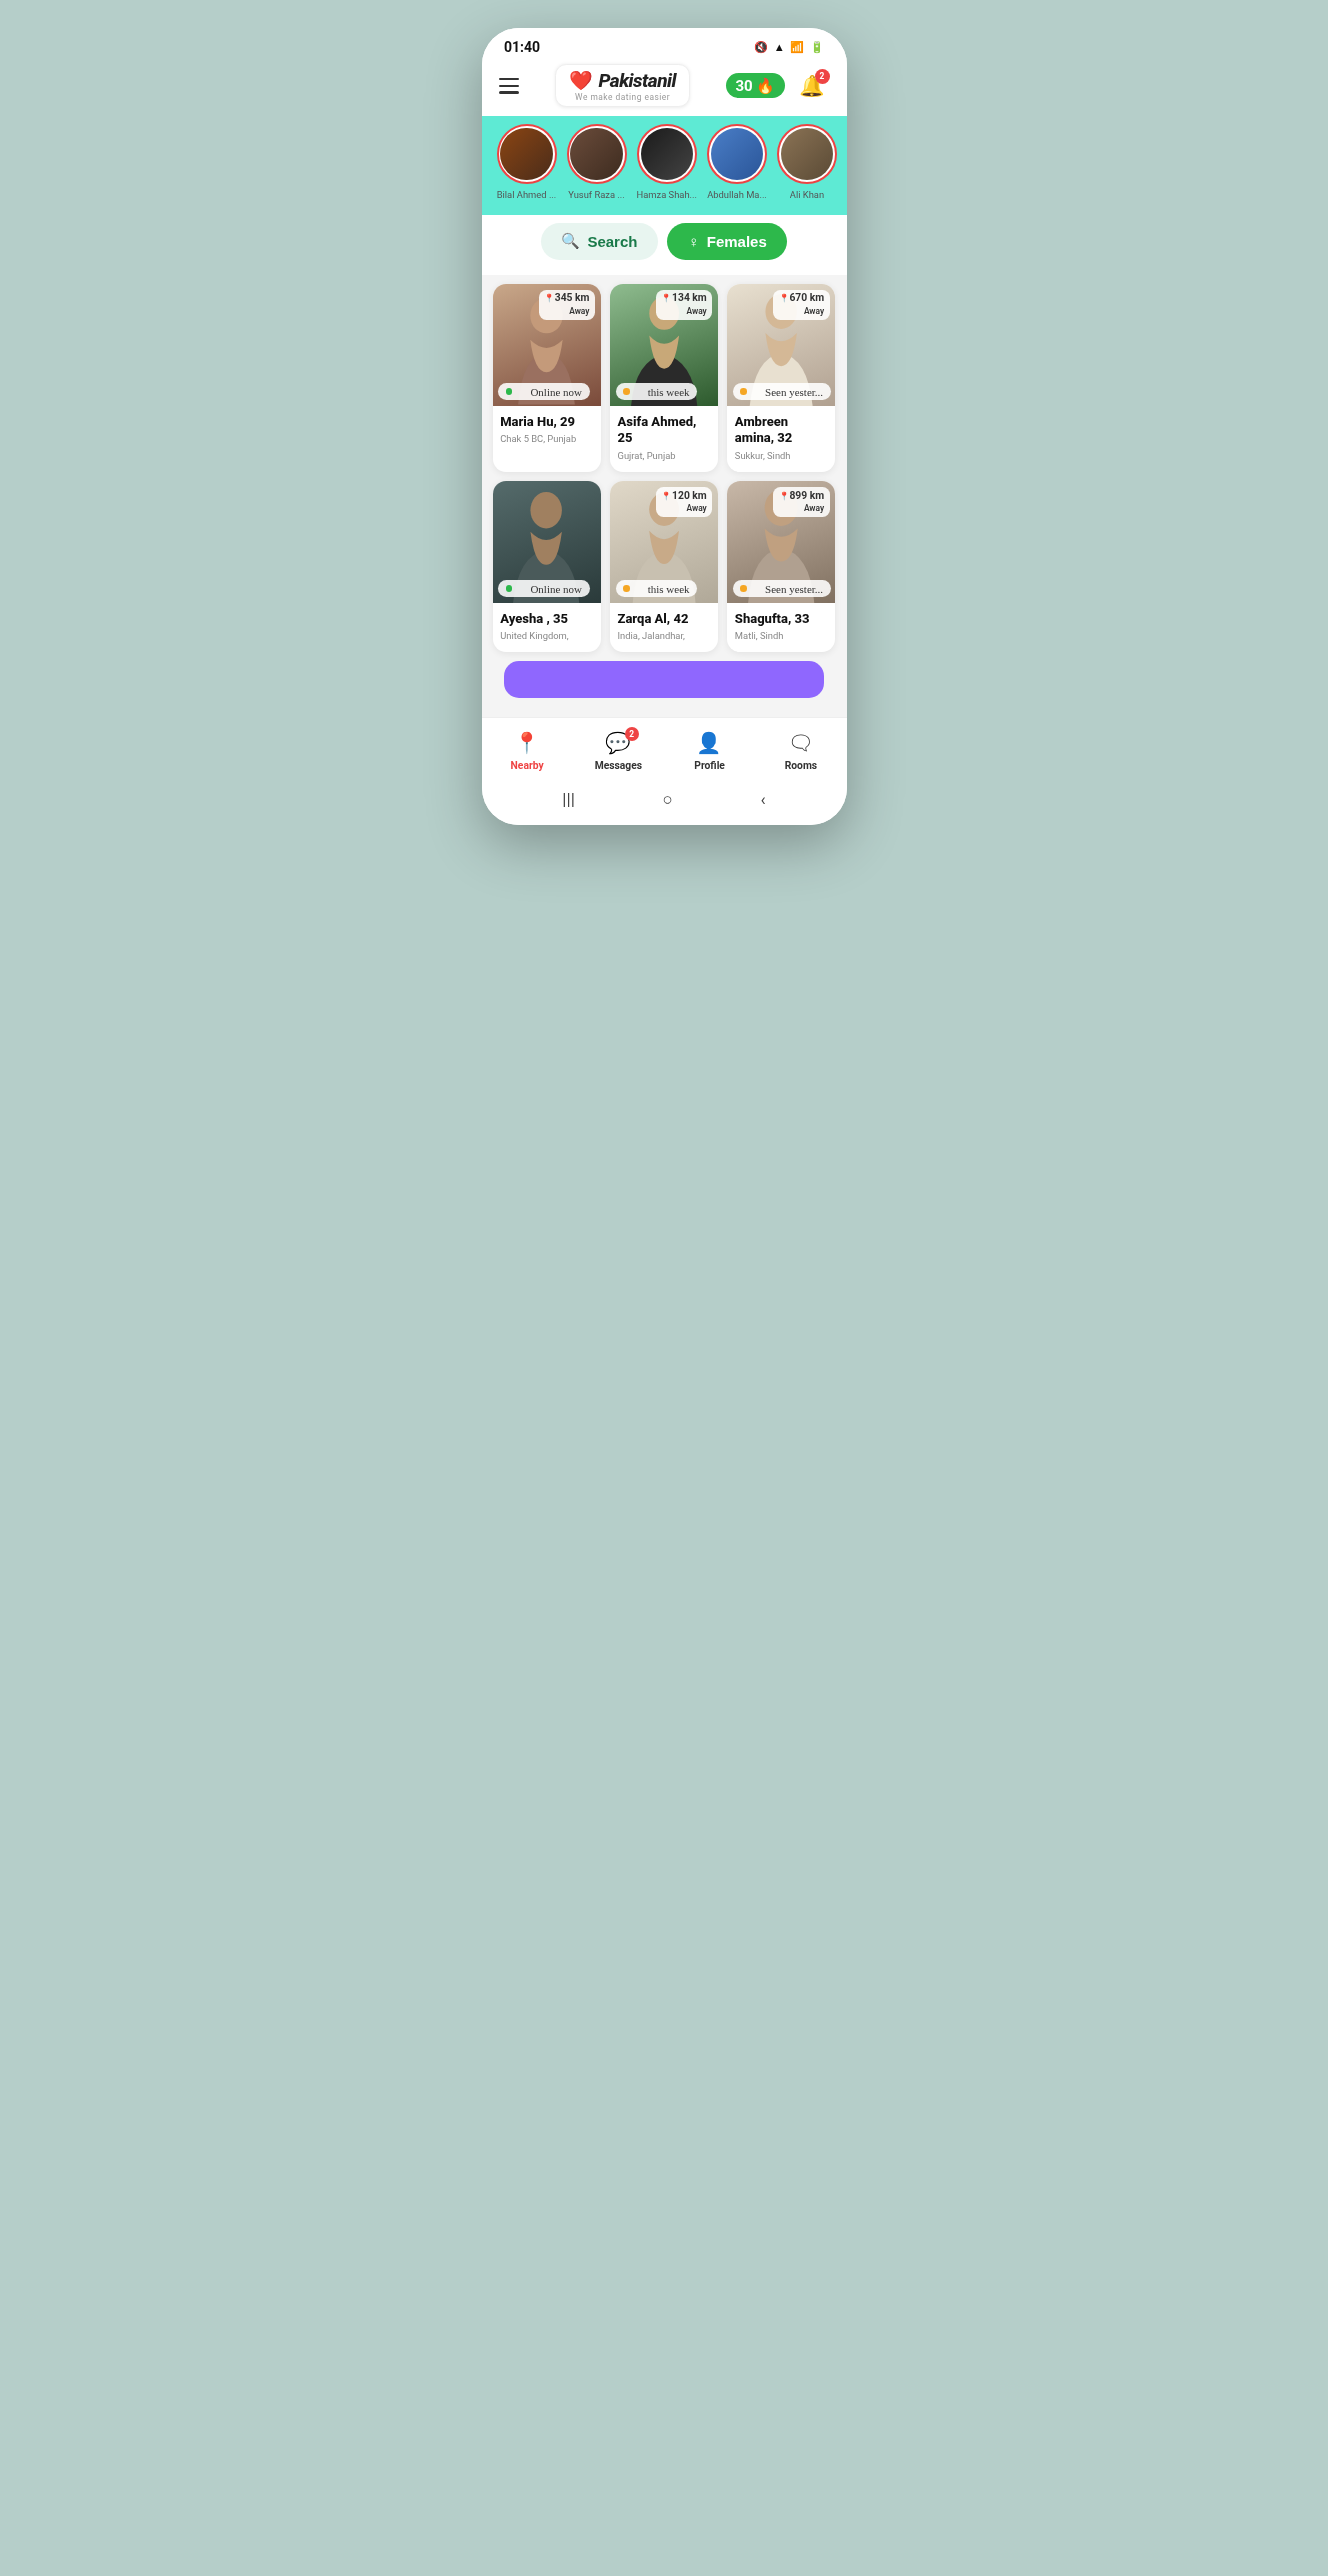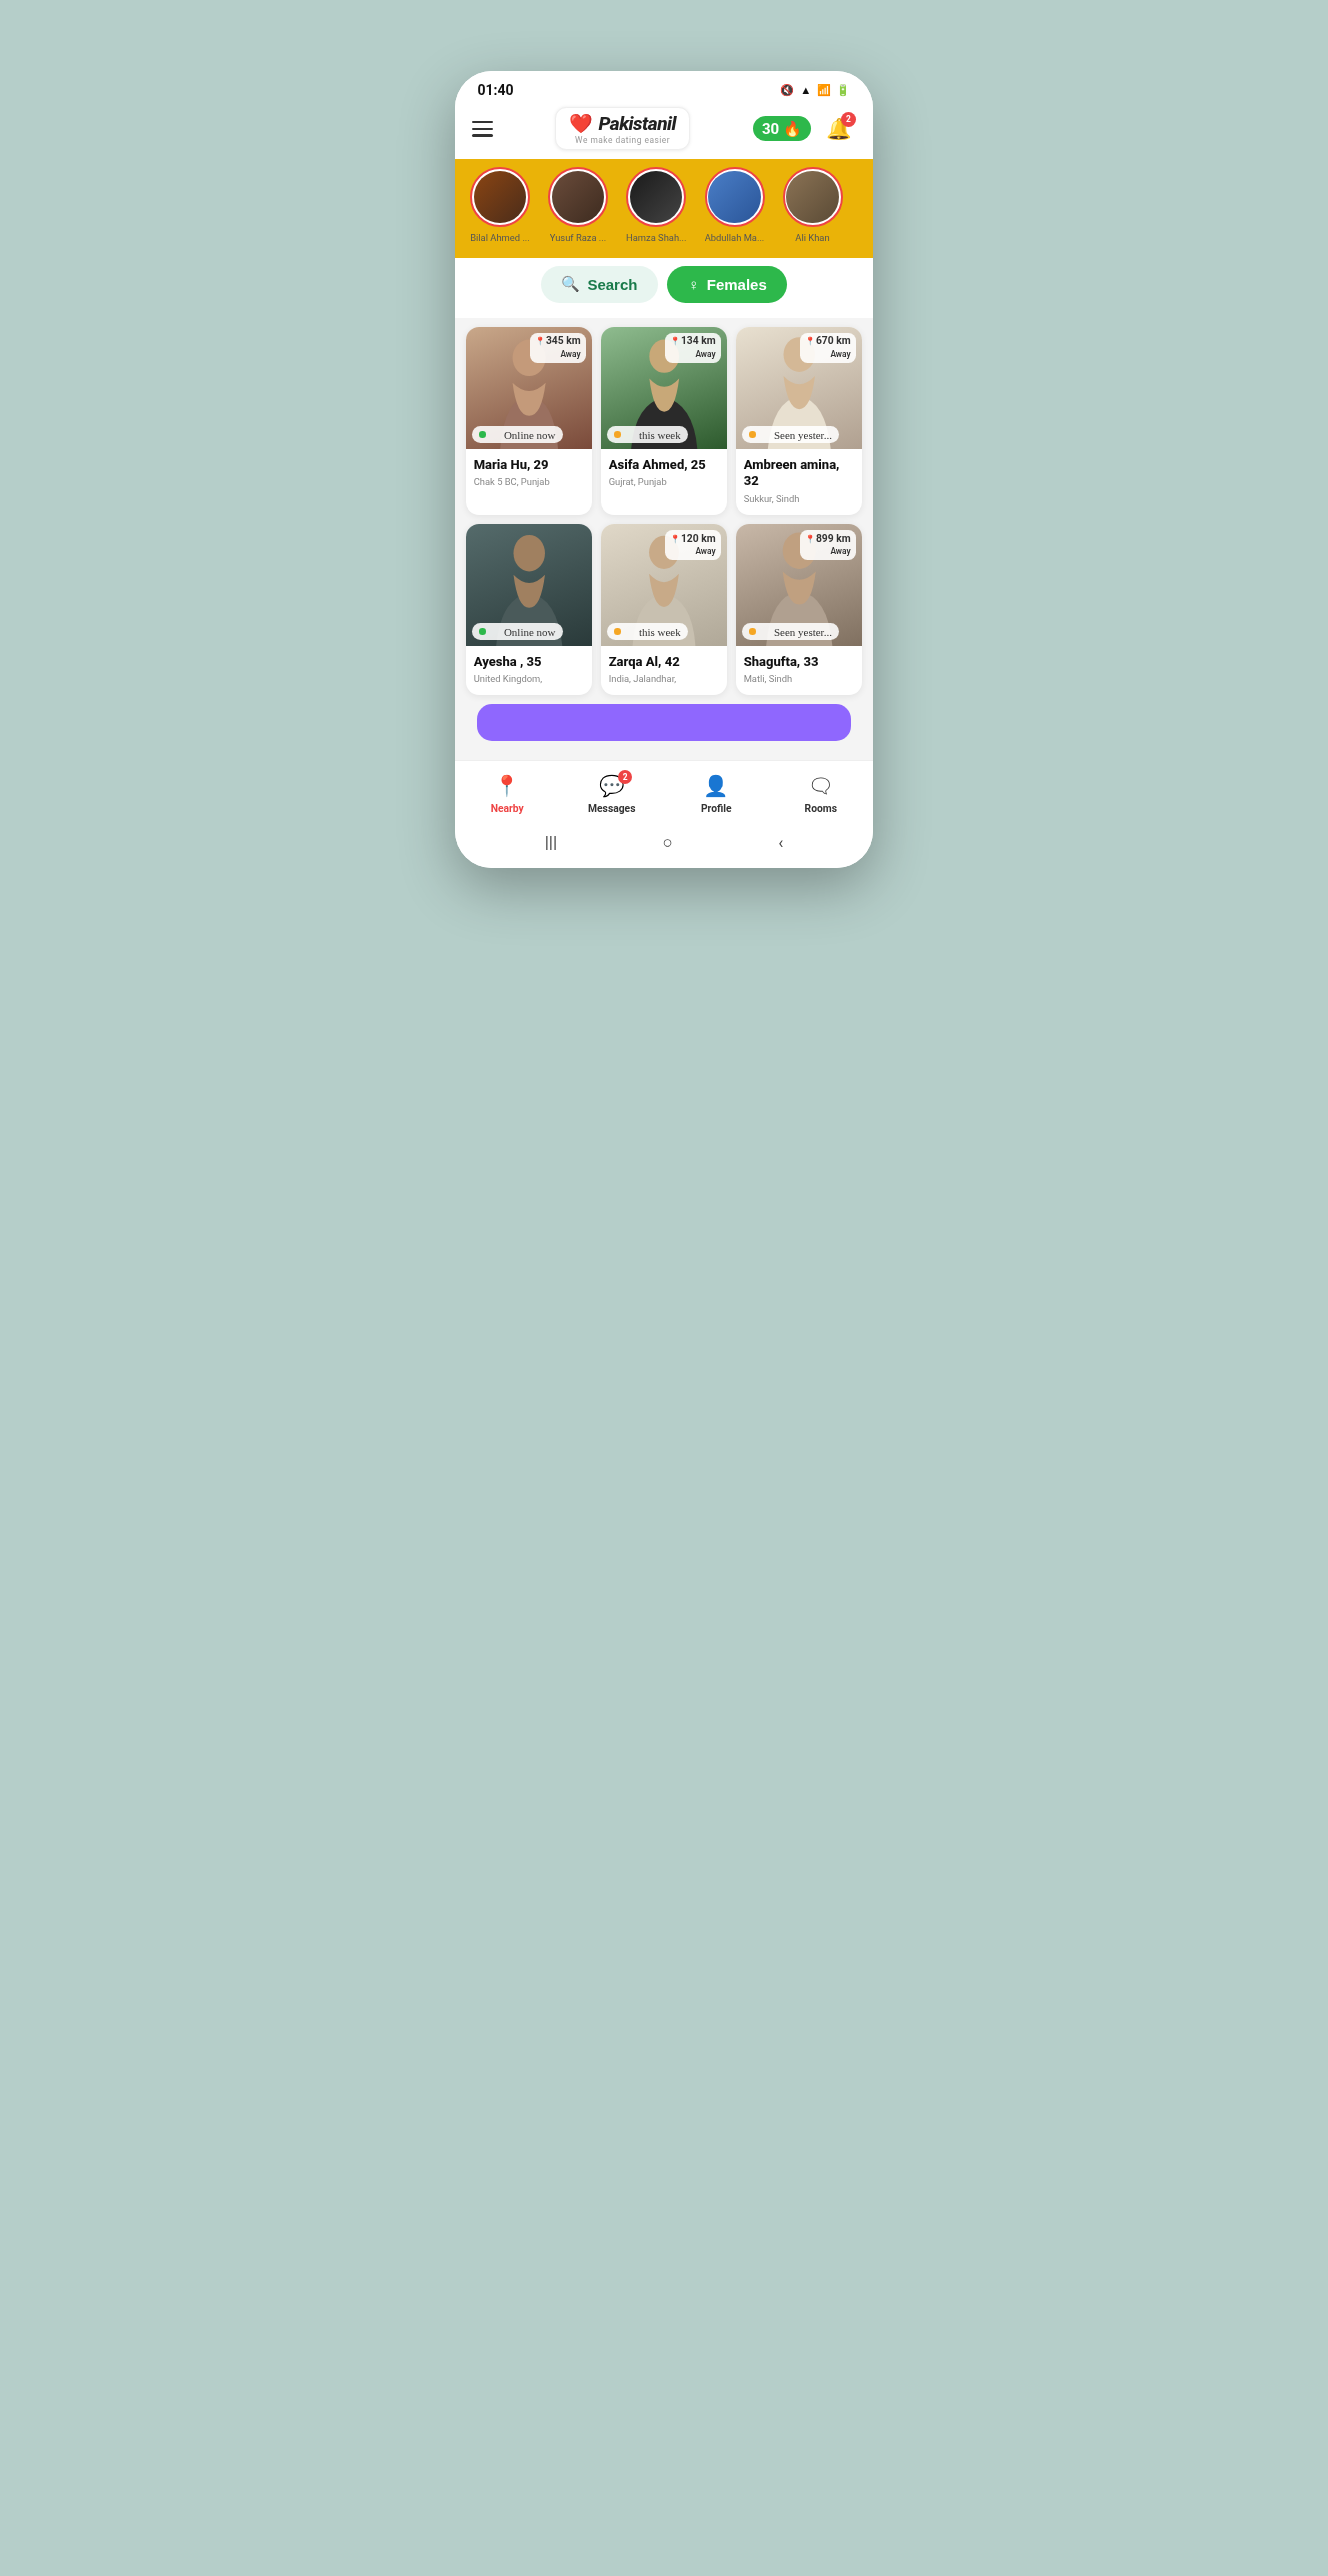--- a/index.html
+++ b/index.html
@@ -6,27 +6,26 @@
     body {
       background: #b5cec9;
       display: flex;
       justify-content: center;
       align-items: flex-start;
       min-height: 100vh;
       font-family: -apple-system, BlinkMacSystemFont, 'Segoe UI', Roboto, sans-serif;
       padding: 28px 0;
     }
     .phone-shell {
-      width: 418px;
+      width: 365px;
       background: #fff;
       border-radius: 37px;
       overflow: hidden;
       box-shadow: 0 19px 56px rgba(0,0,0,0.3);
       position: relative;
-      margin-top: 43px;
     }
     .status-bar {
       background: #fff;
       display: flex;
       justify-content: space-between;
       align-items: center;
       padding: 11.2px 22.5px 3.7px;
     }
     .status-time {
       font-size: 14px;
@@ -132,24 +131,24 @@
       height: 15px;
       border-radius: 50%;
       display: flex;
       align-items: center;
       justify-content: center;
     }
 
     
     .stories-row {
       display: flex;
-      gap: 18px;
+      gap: 10px;
       padding: 7.5px 15px 15px;
       overflow-x: auto;
-      background: #eab308;
+      background: #5eead4;
     }
     .stories-row::-webkit-scrollbar { display: none; }
     .story-item {
       display: flex;
       flex-direction: column;
       align-items: center;
       gap: 5.6px;
       cursor: pointer;
       flex-shrink: 0;
     }

